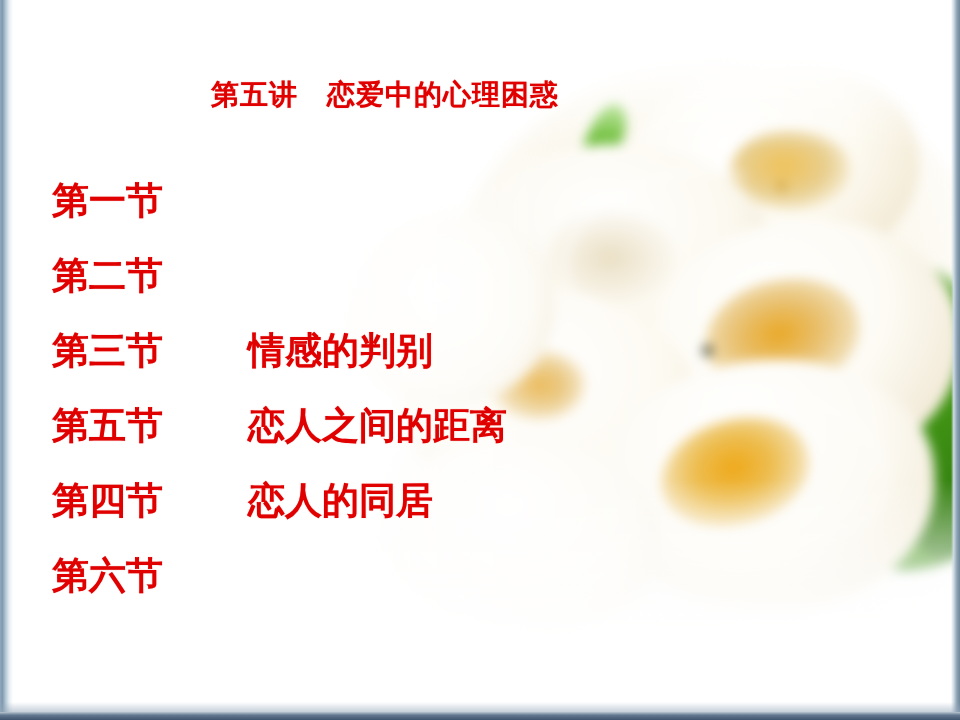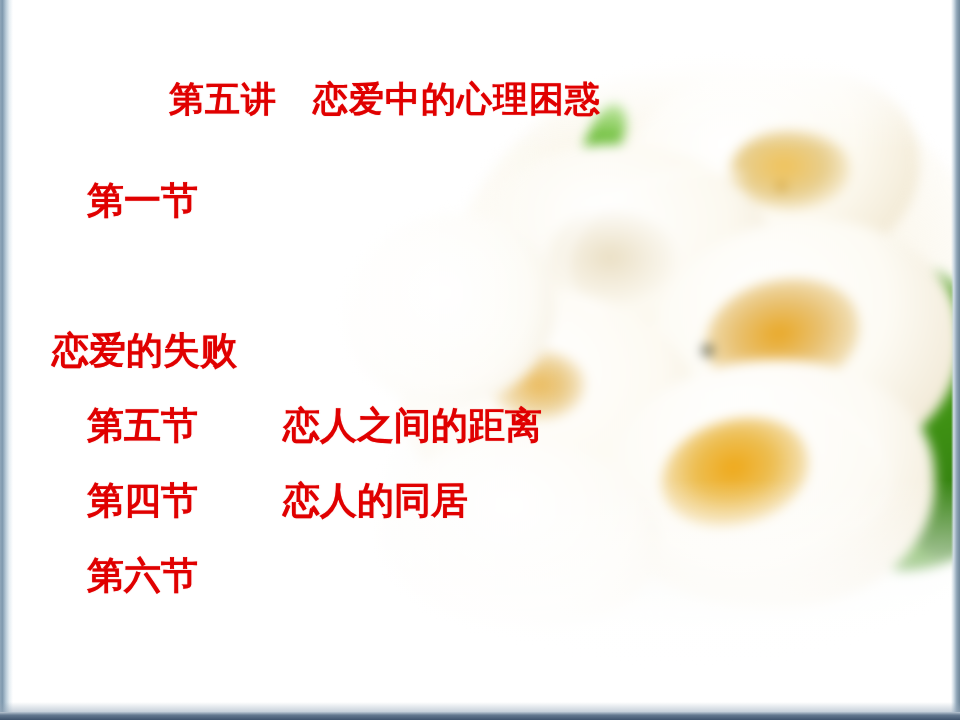--- a/index.html
+++ b/index.html
@@ -102,21 +102,21 @@
     background:linear-gradient(to bottom, rgba(255,255,255,0) 0%, rgba(150,168,186,0.55) 100%);
   }
 
   
   #title {
     position:absolute;
     left:0; top:78px;
     width:960px;
     text-align:center;
     padding-right:190px;
-    font-size:35px;
+    font-size:28px;
     font-weight:bold;
     line-height:1.18;
     letter-spacing:1px;
     color:#e00000;
     white-space:pre;
     text-shadow:0 0 1px rgba(224,0,0,0.55);
   }
 
   #toc {
     position:absolute;
@@ -132,21 +132,20 @@
     font-weight:bold;
     color:#e00000;
     line-height:1.0;
     text-shadow:0 0 1px rgba(224,0,0,0.5);
   }
 
   .toc-label {
     width:196px;
     flex:0 0 196px;
     white-space:nowrap;
-    margin-left:35px;
   }
 
   .toc-text {
     white-space:nowrap;
   }
 </style>
 </head>
 <body>
 
 <div id="slide">
@@ -249,24 +248,26 @@
 
   <div id="title">第五讲　恋爱中的心理困惑</div>
 
   <div id="toc">
 
     <div class="toc-row">
       <span class="toc-label">第一节</span>
     </div>
 
     <div class="toc-row">
-    </div>
-
-    <div class="toc-row">
-      <span class="toc-text">恋爱的失败</span>
+      <span class="toc-label">第二节</span>
+    </div>
+
+    <div class="toc-row">
+      <span class="toc-label">第三节</span>
+      <span class="toc-text">情感的判别</span>
     </div>
 
     <div class="toc-row">
       <span class="toc-label">第五节</span>
       <span class="toc-text">恋人之间的距离</span>
     </div>
 
     <div class="toc-row">
       <span class="toc-label">第四节</span>
       <span class="toc-text">恋人的同居</span>

